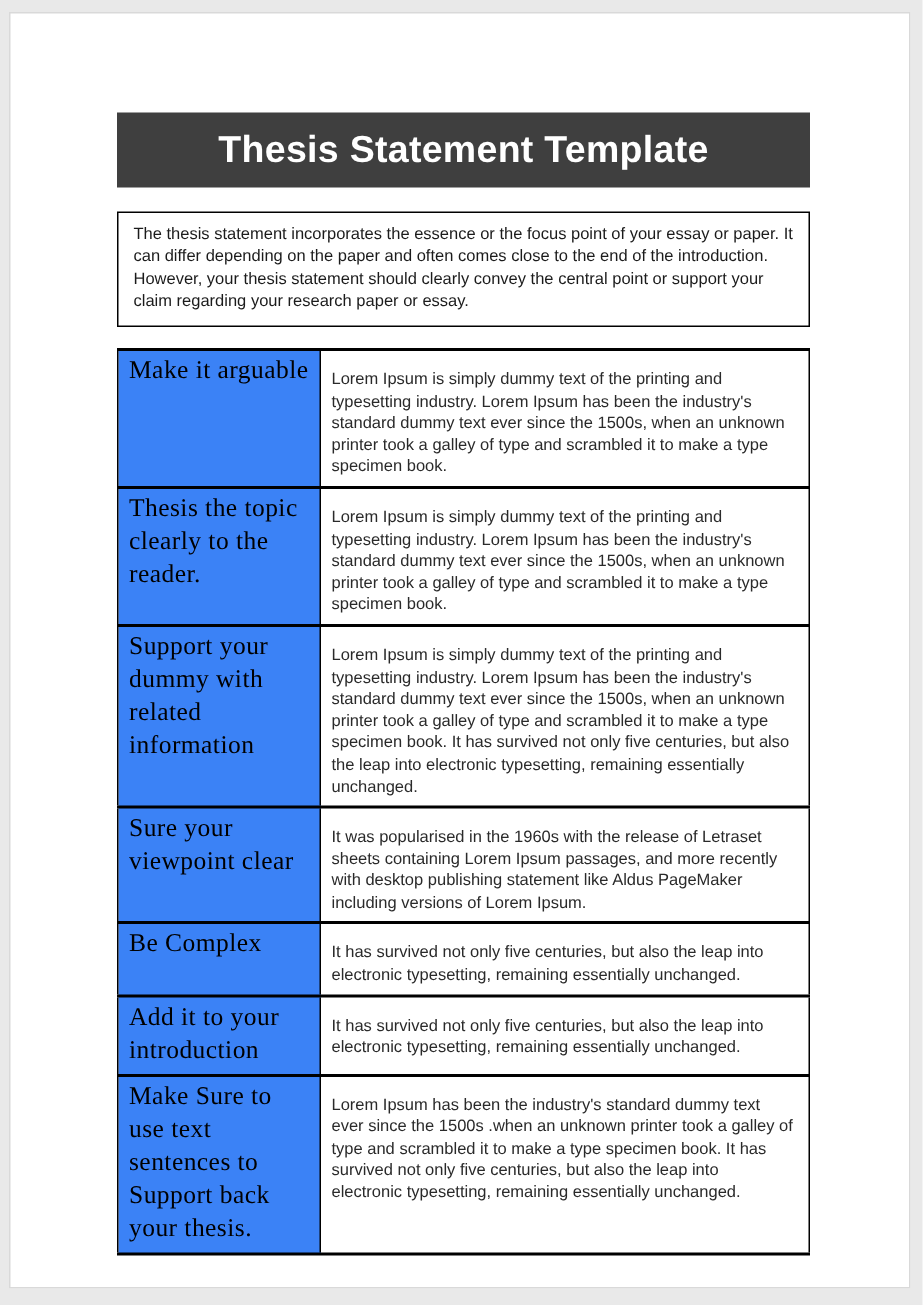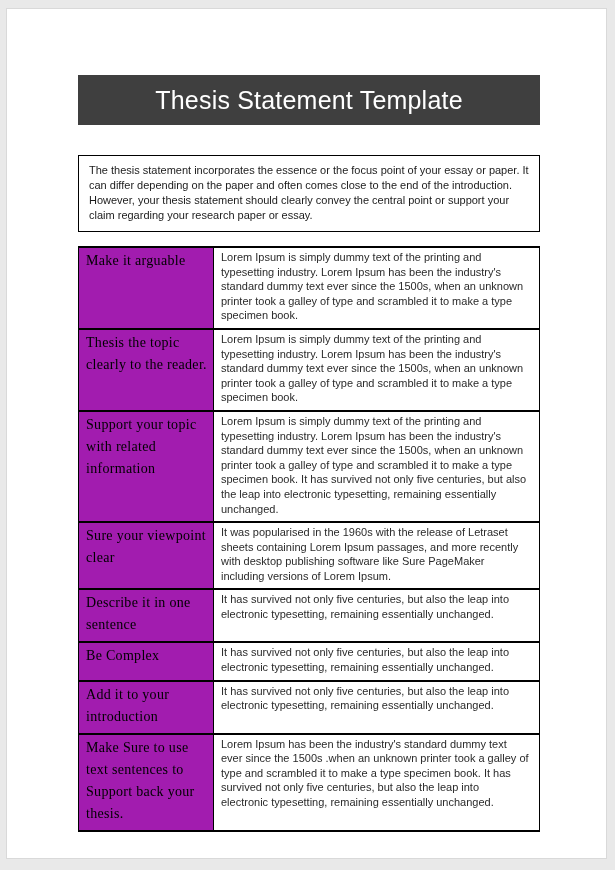--- a/index.html
+++ b/index.html
@@ -20,55 +20,55 @@
   .content {
     margin-left: 71px;
     width: 462px;
     padding-top: 66px;
   }
   .banner {
     height: 50px;
     background: #3f3f3f;
     color: #ffffff;
     display: flex; align-items: center; justify-content: center;
-    font-size: 25px; font-weight: normal; letter-spacing: 0.2px;
+    font-size: 25px; font-weight: bold; letter-spacing: 0.2px;
   }
   .intro-box {
-    margin-top: 30px;
+    margin-top: 16px;
     border: 1px solid #000000;
     padding: 7px 10px 8px 10px;
     font-size: 11px; line-height: 15px;
     color: #1b1b1b;
     box-sizing: border-box;
   }
   table.thesis-table {
     margin-top: 14px;
     border-collapse: collapse;
     width: 462px;
     border: 1px solid #000000;
   }
   table.thesis-table td {
     border: 1px solid #000000;
     border-top-width: 2px;
     border-bottom-width: 2px;
     vertical-align: top;
   }
   td.label-cell {
     width: 135px;
-    background: #a21caf;
+    background: #3b82f6;
     font-family: "Liberation Serif", serif;
-    font-size: 14px; line-height: 22px;
+    font-size: 17px; line-height: 22px;
     letter-spacing: 0.3px;
     padding: 2px 4px 5px 7px;
     color: #000000;
     box-sizing: border-box;
   }
   td.text-cell {
     font-size: 11px; line-height: 14.6px;
-    padding: 2px 10px 5px 7px;
+    padding: 12px 10px 5px 7px;
     color: #2a2a2a;
   }
 </style>
 </head>
 <body>
 
 <div class="page">
   <div class="content">
 
     <div class="banner">
@@ -83,30 +83,26 @@
       <tbody id="table-body">
           <tr>
             <td class="label-cell">Make it arguable</td>
             <td class="text-cell">Lorem Ipsum is simply dummy text of the printing and typesetting industry. Lorem Ipsum has been the industry's standard dummy text ever since the 1500s, when an unknown printer took a galley of type and scrambled it to make a type specimen book.</td>
           </tr>
           <tr>
             <td class="label-cell">Thesis the topic clearly to the reader.</td>
             <td class="text-cell">Lorem Ipsum is simply dummy text of the printing and typesetting industry. Lorem Ipsum has been the industry's standard dummy text ever since the 1500s, when an unknown printer took a galley of type and scrambled it to make a type specimen book.</td>
           </tr>
           <tr>
-            <td class="label-cell">Support your topic with related information</td>
+            <td class="label-cell">Support your dummy with related information</td>
             <td class="text-cell">Lorem Ipsum is simply dummy text of the printing and typesetting industry. Lorem Ipsum has been the industry's standard dummy text ever since the 1500s, when an unknown printer took a galley of type and scrambled it to make a type specimen book. It has survived not only five centuries, but also the leap into electronic typesetting, remaining essentially unchanged.</td>
           </tr>
           <tr>
             <td class="label-cell">Sure your viewpoint clear</td>
-            <td class="text-cell">It was popularised in the 1960s with the release of Letraset sheets containing Lorem Ipsum passages, and more recently with desktop publishing software like Sure PageMaker including versions of Lorem Ipsum.</td>
-          </tr>
-          <tr>
-            <td class="label-cell">Describe it in one sentence</td>
-            <td class="text-cell">It has survived not only five centuries, but also the leap into electronic typesetting, remaining essentially unchanged.</td>
+            <td class="text-cell">It was popularised in the 1960s with the release of Letraset sheets containing Lorem Ipsum passages, and more recently with desktop publishing statement like Aldus PageMaker including versions of Lorem Ipsum.</td>
           </tr>
           <tr>
             <td class="label-cell">Be Complex</td>
             <td class="text-cell">It has survived not only five centuries, but also the leap into electronic typesetting, remaining essentially unchanged.</td>
           </tr>
           <tr>
             <td class="label-cell">Add it to your introduction</td>
             <td class="text-cell">It has survived not only five centuries, but also the leap into electronic typesetting, remaining essentially unchanged.</td>
           </tr>
           <tr>

